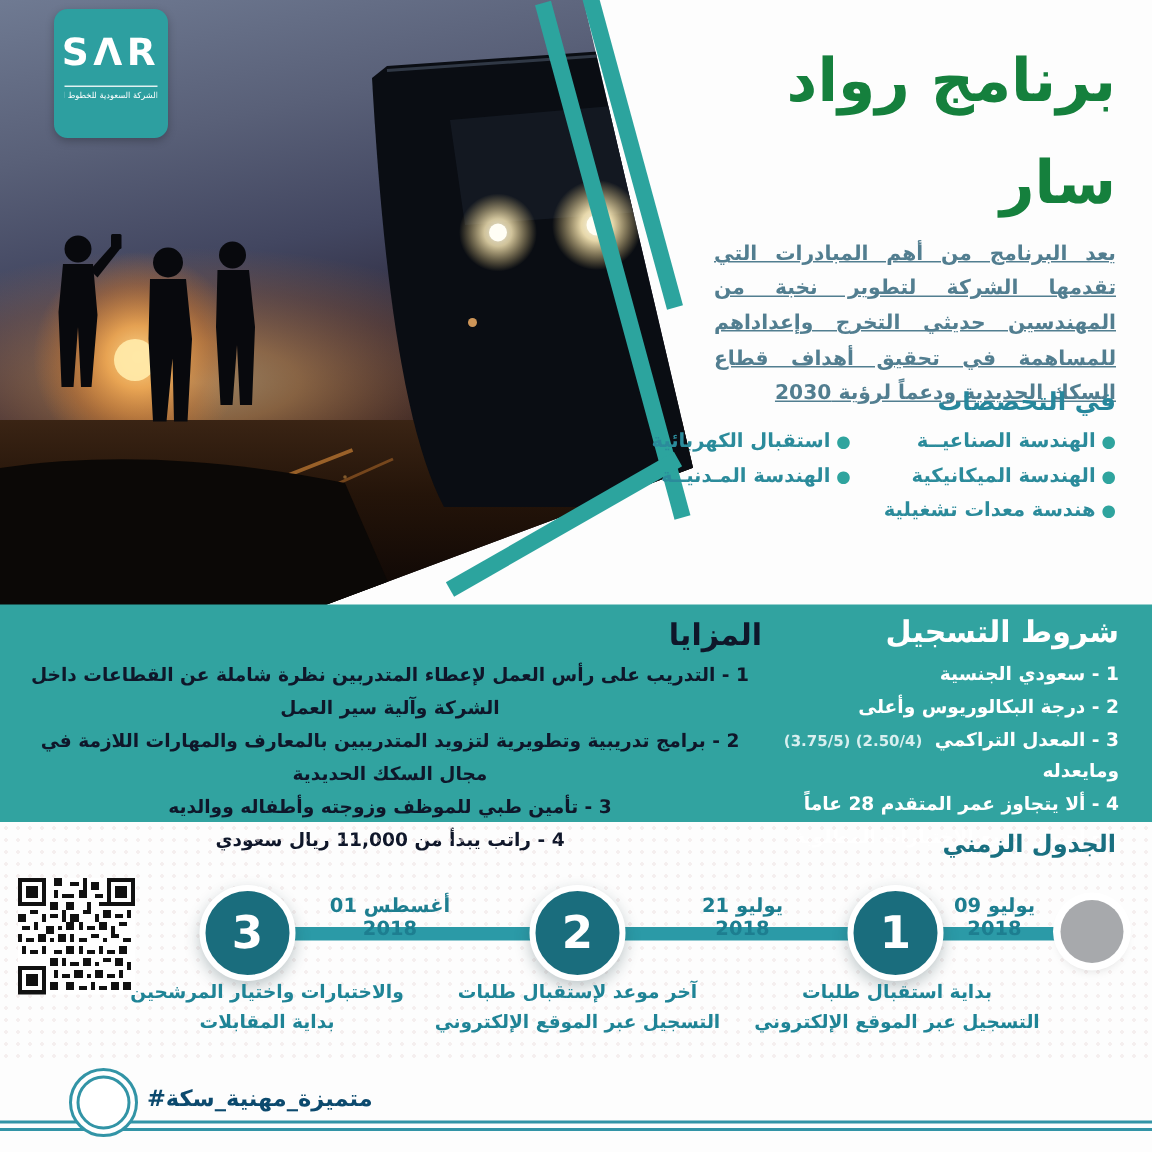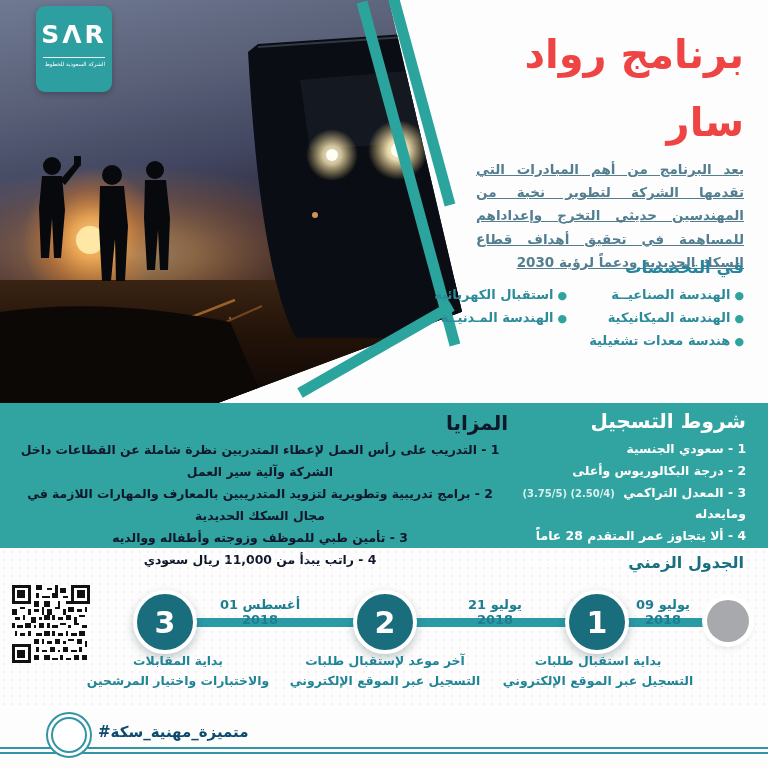--- a/index.html
+++ b/index.html
@@ -22,21 +22,21 @@
     position:absolute; left:36px; top:6px; width:76px; height:86px;
     background:#2d9fa0; border-radius:9px; color:#fff; text-align:center;
     padding-top:16px; box-shadow:0 2px 6px rgba(0,0,0,.25);
   }
   .logo .wordmark { font-size:25px; font-weight:bold; letter-spacing:3px; line-height:1; }
   .logo .company {
     display:block; margin:10px auto 0; width:62px; font-size:5.5px; line-height:1.3;
     border-top:1px solid rgba(255,255,255,.85); padding-top:3px; direction:rtl; white-space:nowrap; overflow:hidden;
   }
   
-  .title { position:absolute; right:24px; top:20px; width:280px; text-align:right; color:#ef4444; direction:rtl; }
+  .title { position:absolute; right:24px; top:20px; width:280px; text-align:right; color:#15803d; direction:rtl; }
   .title div { font-size:40px; font-weight:bold; line-height:68px; }
   .desc {
     position:absolute; right:24px; top:158px; width:268px;
     direction:rtl; text-align:justify; text-align-last:right;
     font-size:13.5px; font-weight:600; color:#527e90; line-height:1.72;text-decoration:underline;
   }
   .specs { position:absolute; right:24px; top:258px; width:300px; direction:rtl; text-align:right; }
   .specs h3 { color:#26879c; font-size:16.5px; font-weight:bold; margin-bottom:10px; }
   .spec-grid { display:grid; grid-template-columns:max-content max-content; gap:8px 22px; }
   .spec-item { font-size:13px; font-weight:600; color:#2b8b9b; }
@@ -212,22 +212,22 @@
 
     <div class="lab l1">
       <div>بداية استقبال طلبات</div>
       <div>التسجيل عبر الموقع الإلكتروني</div>
     </div>
     <div class="lab l2">
       <div>آخر موعد لإستقبال طلبات</div>
       <div>التسجيل عبر الموقع الإلكتروني</div>
     </div>
     <div class="lab l3">
+      <div>والاختبارات واختيار المرشحين</div>
       <div>بداية المقابلات</div>
-      <div>والاختبارات واختيار المرشحين</div>
     </div>
 
     <div class="qr">
       <svg viewBox="0 0 29 29" shape-rendering="crispEdges">
         <rect x="0" y="0" width="29" height="29" fill="#ffffff"></rect>
         <path d="M0,0h7v7h-7z M22,0h7v7h-7z M0,22h7v7h-7z" fill="#111"></path>
         <path d="M1,1h5v5h-5z M23,1h5v5h-5z M1,23h5v5h-5z" fill="#fff"></path>
         <path d="M2,2h3v3h-3z M24,2h3v3h-3z M2,24h3v3h-3z" fill="#111"></path>
         <path fill="#111" d="M9,0h2v2h-2z M13,1h2v1h-2z M16,0h1v3h-1z M18,1h2v2h-2z M9,3h1v2h-1z M11,4h3v1h-3z M15,3h2v2h-2z M19,4h2v1h-2z M8,6h2v2h-2z M12,6h2v2h-2z M17,6h1v2h-1z M20,6h2v1h-2z M0,9h2v2h-2z M3,8h2v1h-2z M6,9h1v2h-1z M8,9h2v1h-2z M11,8h1v3h-1z M13,9h2v2h-2z M16,8h2v1h-2z M19,9h1v2h-1z M21,8h2v2h-2z M24,9h2v1h-2z M27,8h1v2h-1z M1,12h2v1h-2z M4,11h1v2h-1z M7,12h2v2h-2z M10,12h1v1h-1z M12,11h2v2h-2z M15,11h1v2h-1z M17,12h2v1h-2z M20,11h2v2h-2z M23,12h1v2h-1z M25,11h2v1h-2z M0,14h1v2h-1z M2,15h2v1h-2z M5,14h2v2h-2z M8,15h1v1h-1z M10,14h2v2h-2z M13,14h1v2h-1z M15,15h2v1h-2z M18,14h2v1h-2z M21,15h1v1h-1z M23,14h2v1h-2z M26,15h2v1h-2z M1,17h1v2h-1z M3,18h2v1h-2z M6,17h1v2h-1z M9,18h2v1h-2z M12,17h2v2h-2z M15,17h1v2h-1z M17,18h2v1h-2z M20,17h1v2h-1z M22,18h2v1h-2z M25,17h2v2h-2z M8,20h2v2h-2z M11,20h1v2h-1z M13,21h2v1h-2z M16,20h2v2h-2z M19,21h1v1h-1z M21,20h2v1h-2z M24,20h2v2h-2z M27,21h1v2h-1z M9,23h1v2h-1z M11,24h2v1h-2z M14,23h2v2h-2z M17,24h1v1h-1z M19,23h2v2h-2z M22,24h2v1h-2z M25,23h1v2h-1z M8,26h2v2h-2z M12,26h2v2h-2z M15,27h2v1h-2z M18,26h1v2h-1z M20,27h2v1h-2z M23,26h2v2h-2z M26,26h2v2h-2z"></path>
       </svg>

